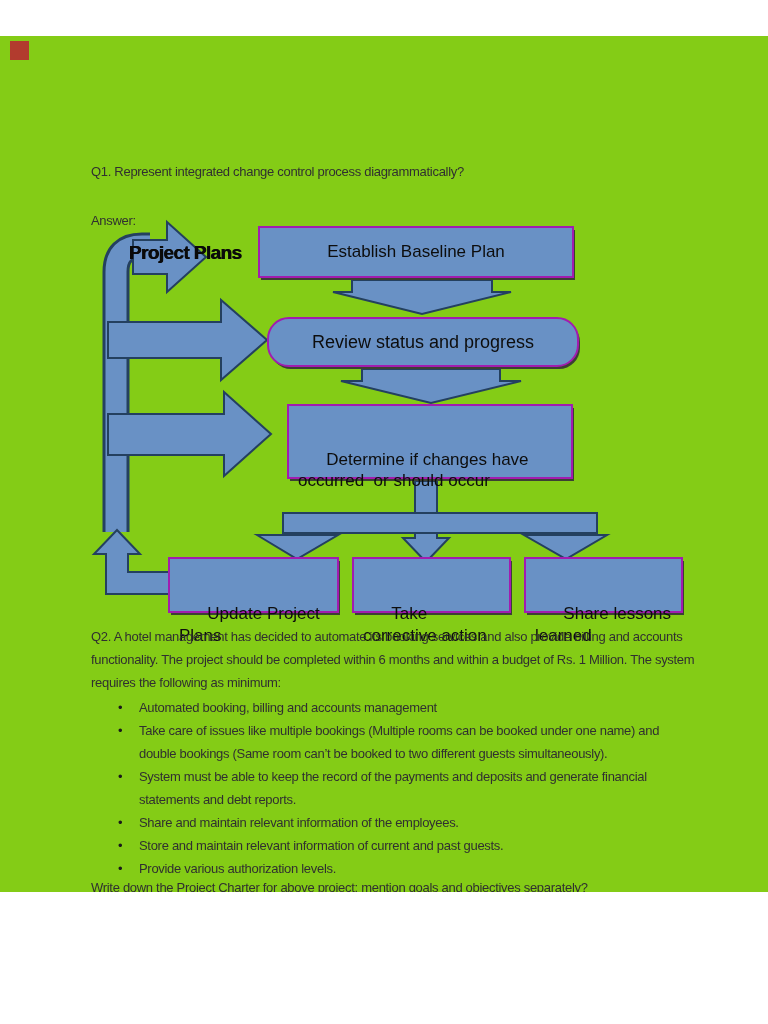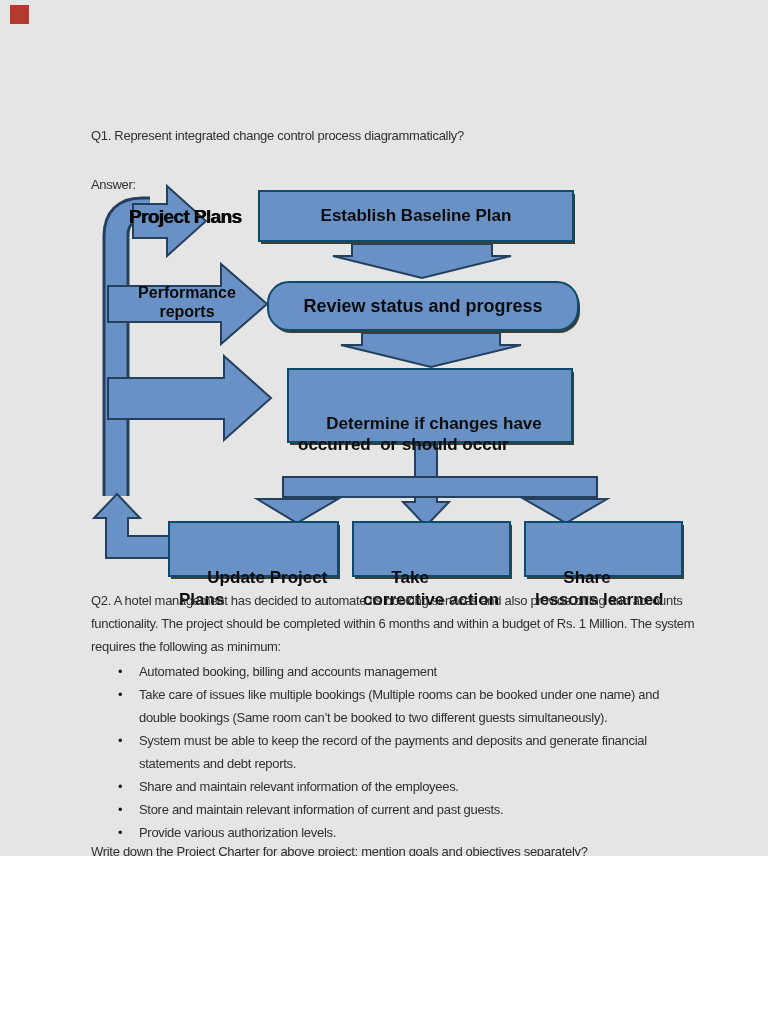--- a/index.html
+++ b/index.html
@@ -1,24 +1,25 @@
 <!DOCTYPE html>
 <html><head>
 <meta charset="utf-8">
 <style>
   * { margin: 0; padding: 0; box-sizing: border-box; }
   html, body { background: #ffffff; }
   .page {
     position: relative;
     width: 768px;
     height: 856px;
-    background: #e5e5e5;
+    background: #84cc16;
     overflow: hidden;
     font-family: "Liberation Sans", sans-serif;
     color: #303030;
+    margin-top: 36px;
   }
   
   .chrome-square-top {
     position: absolute; left: 10px; top: 5px; width: 19px; height: 19px;
     background: #b23b2e;
   }
   .chrome-footer {
     position: absolute; left: 0; top: 989px; width: 768px; height: 35px;
     background: #dc4c3f;
   }
@@ -44,24 +45,24 @@
     width: 28px; flex: 0 0 28px; text-align: left; padding-left: 7px;
     font-size: 13px; line-height: 23px; color: #1a1a1a;
   }
   .bullet-text { flex: 1 1 auto; font-size: 13px; letter-spacing: -0.3px; line-height: 23px; }
   
   .flowchart { position: absolute; left: 0; top: 0; width: 768px; height: 1024px; }
   .flowchart svg { position: absolute; left: 85px; top: 178px; }
   .fbox {
     position: absolute;
     background: #6991c5;
-    border: 2px solid #0c4a6e;
+    border: 2px solid #a21caf;
     box-shadow: 2px 3px 0 -1px #3c4034;
     color: #0d0d0d;
-    font-weight: bold;
+    font-weight: normal;
     white-space: pre-wrap;
   }
   .fbox.center { display: flex; align-items: center; justify-content: center; text-align: center; }
   .fbox.leftalign { padding: 22px 9px; text-align: left; }
   .box-establish { left: 258px; top: 190px; width: 316px; height: 52px; font-size: 17px; }
   .box-review    { left: 267px; top: 281px; width: 312px; height: 50px; font-size: 18px; border-radius: 22px; }
   .box-determine { left: 287px; top: 368px; width: 286px; height: 75px; font-size: 17px; line-height: 21px; }
   .box-update    { left: 168px; top: 521px; width: 171px; height: 56px; font-size: 17px; line-height: 22px; }
   .box-corrective{ left: 352px; top: 521px; width: 159px; height: 56px; font-size: 17px; line-height: 22px; }
   .box-share     { left: 524px; top: 521px; width: 159px; height: 56px; font-size: 17px; line-height: 22px; }
@@ -125,21 +126,20 @@
       <span>Update Project Plans</span>
     </div>
     <div class="fbox leftalign box-corrective">
       <span>Take corrective action</span>
     </div>
     <div class="fbox leftalign box-share">
       <span>Share lessons learned</span>
     </div>
 
     <div class="side-label lbl-project">Project Plans</div>
-    <div class="side-label lbl-performance">Performance reports</div>
   </div>
 
   <div class="bodytext q2">Q2. A hotel management has decided to automate its booking services and also provide billing and accounts functionality. The project should be completed within 6 months and within  a budget of Rs. 1 Million. The system requires the following as minimum:</div>
 
   <div class="bullets">
     <div class="bullet-row">
       <span class="bullet-dot">•</span>
       <span class="bullet-text">Automated booking, billing and accounts management</span>
     </div>
     <div class="bullet-row">

